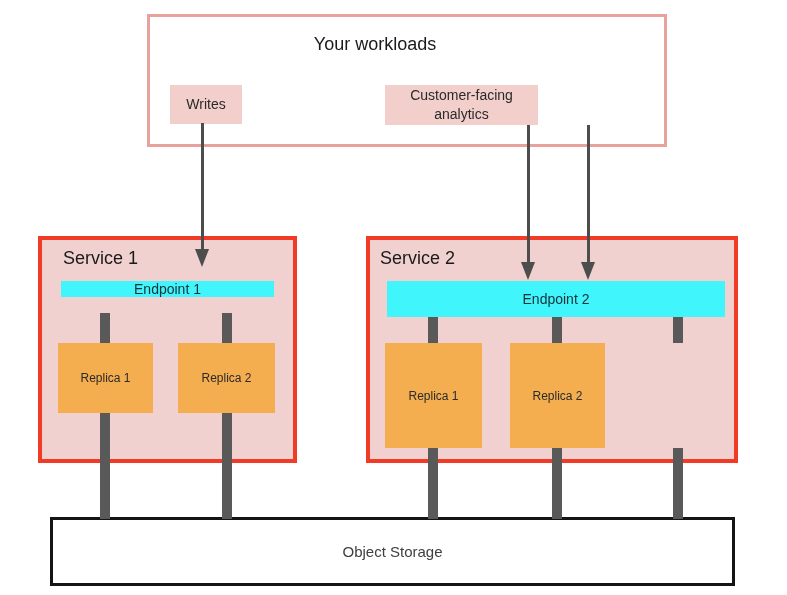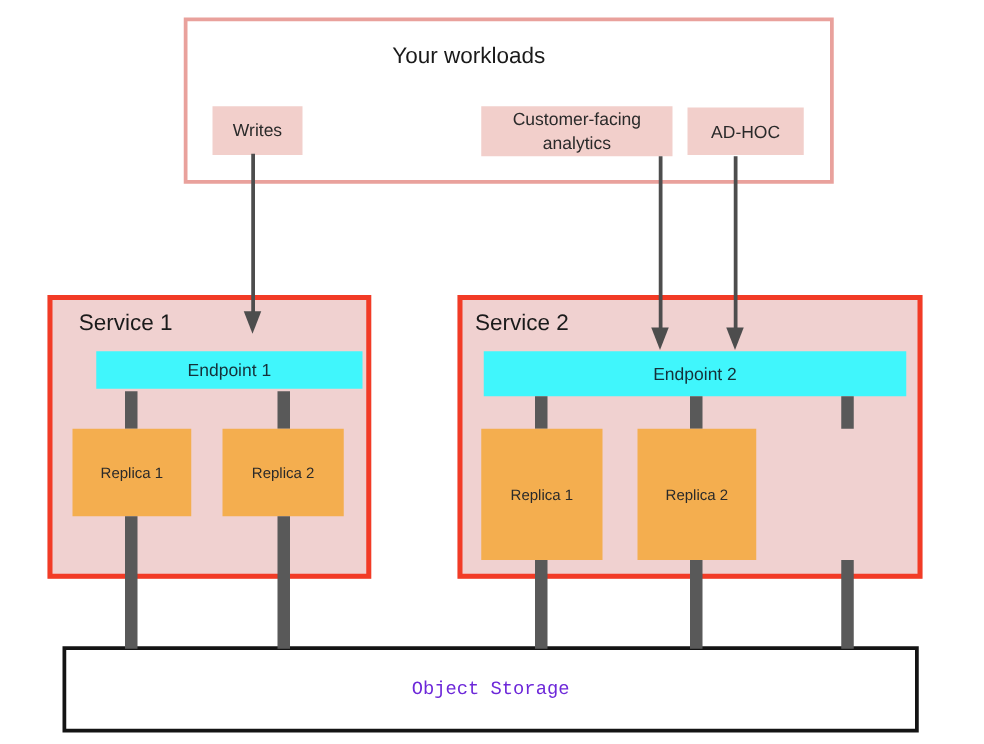--- a/index.html
+++ b/index.html
@@ -36,46 +36,45 @@
   .service-bg{left:0;top:0;right:0;bottom:0;border:4px solid var(--service_border);background:var(--service_bg);}
   .service-title{font-size:18px;color:#1a1a1a;}
   .endpoint{background:var(--endpoint_bg);font-size:14px;color:#15313a;}
   .replica{background:var(--replica_bg);font-size:12px;color:#2a2a2a;}
   .stub{width:10px;background:var(--connector);}
 
   
   .connector{width:10px;background:var(--connector);z-index:5;}
 
   
-  .storage-box{left:50px;top:517px;width:685px;height:69px;border:3px solid var(--storage_border);background:#fff;font-size:15px;color:#6d28d9;z-index:2;font-family:Liberation Mono, monospace;}
+  .storage-box{left:50px;top:517px;width:685px;height:69px;border:3px solid var(--storage_border);background:#fff;font-size:15px;color:#404040;z-index:2;}
 </style>
 </head>
 <body>
 
 <div class="canvas">
 
   <div class="abs workloads-box"></div>
   <div class="abs workloads-title">Your workloads</div>
   <div class="abs center workload-item wi-writes">Writes</div>
   <div class="abs center workload-item wi-cfa">Customer-facing analytics</div>
-  <div class="abs center workload-item wi-adhoc">AD-HOC</div>
 
   <div class="abs arrow-line" style="left:201px;top:123px;height:128px;"></div>
   <div class="abs arrow-head" style="left:195px;top:249px;"></div>
 
   <div class="abs arrow-line" style="left:527px;top:125px;height:138px;"></div>
   <div class="abs arrow-head" style="left:521px;top:262px;"></div>
 
   <div class="abs arrow-line" style="left:587px;top:125px;height:138px;"></div>
   <div class="abs arrow-head" style="left:581px;top:262px;"></div>
 
   <div class="abs service-group svc1">
     <div class="abs service-bg"></div>
     <div class="abs service-title" style="left:25px;top:12px;">Service 1</div>
-    <div class="abs center endpoint" style="left:39px;top:45px;width:213px;height:30px;">Endpoint 1</div>
+    <div class="abs center endpoint" style="left:23px;top:45px;width:213px;height:16px;">Endpoint 1</div>
     <div class="abs stub" style="left:62px;top:77px;height:30px;"></div>
     <div class="abs stub" style="left:184px;top:77px;height:30px;"></div>
     <div class="abs center replica" style="left:20px;top:107px;width:95px;height:70px;">Replica 1</div>
     <div class="abs center replica" style="left:140px;top:107px;width:97px;height:70px;">Replica 2</div>
   </div>
 
   <div class="abs service-group svc2">
     <div class="abs service-bg"></div>
     <div class="abs service-title" style="left:14px;top:12px;">Service 2</div>
     <div class="abs center endpoint" style="left:21px;top:45px;width:338px;height:36px;">Endpoint 2</div>

